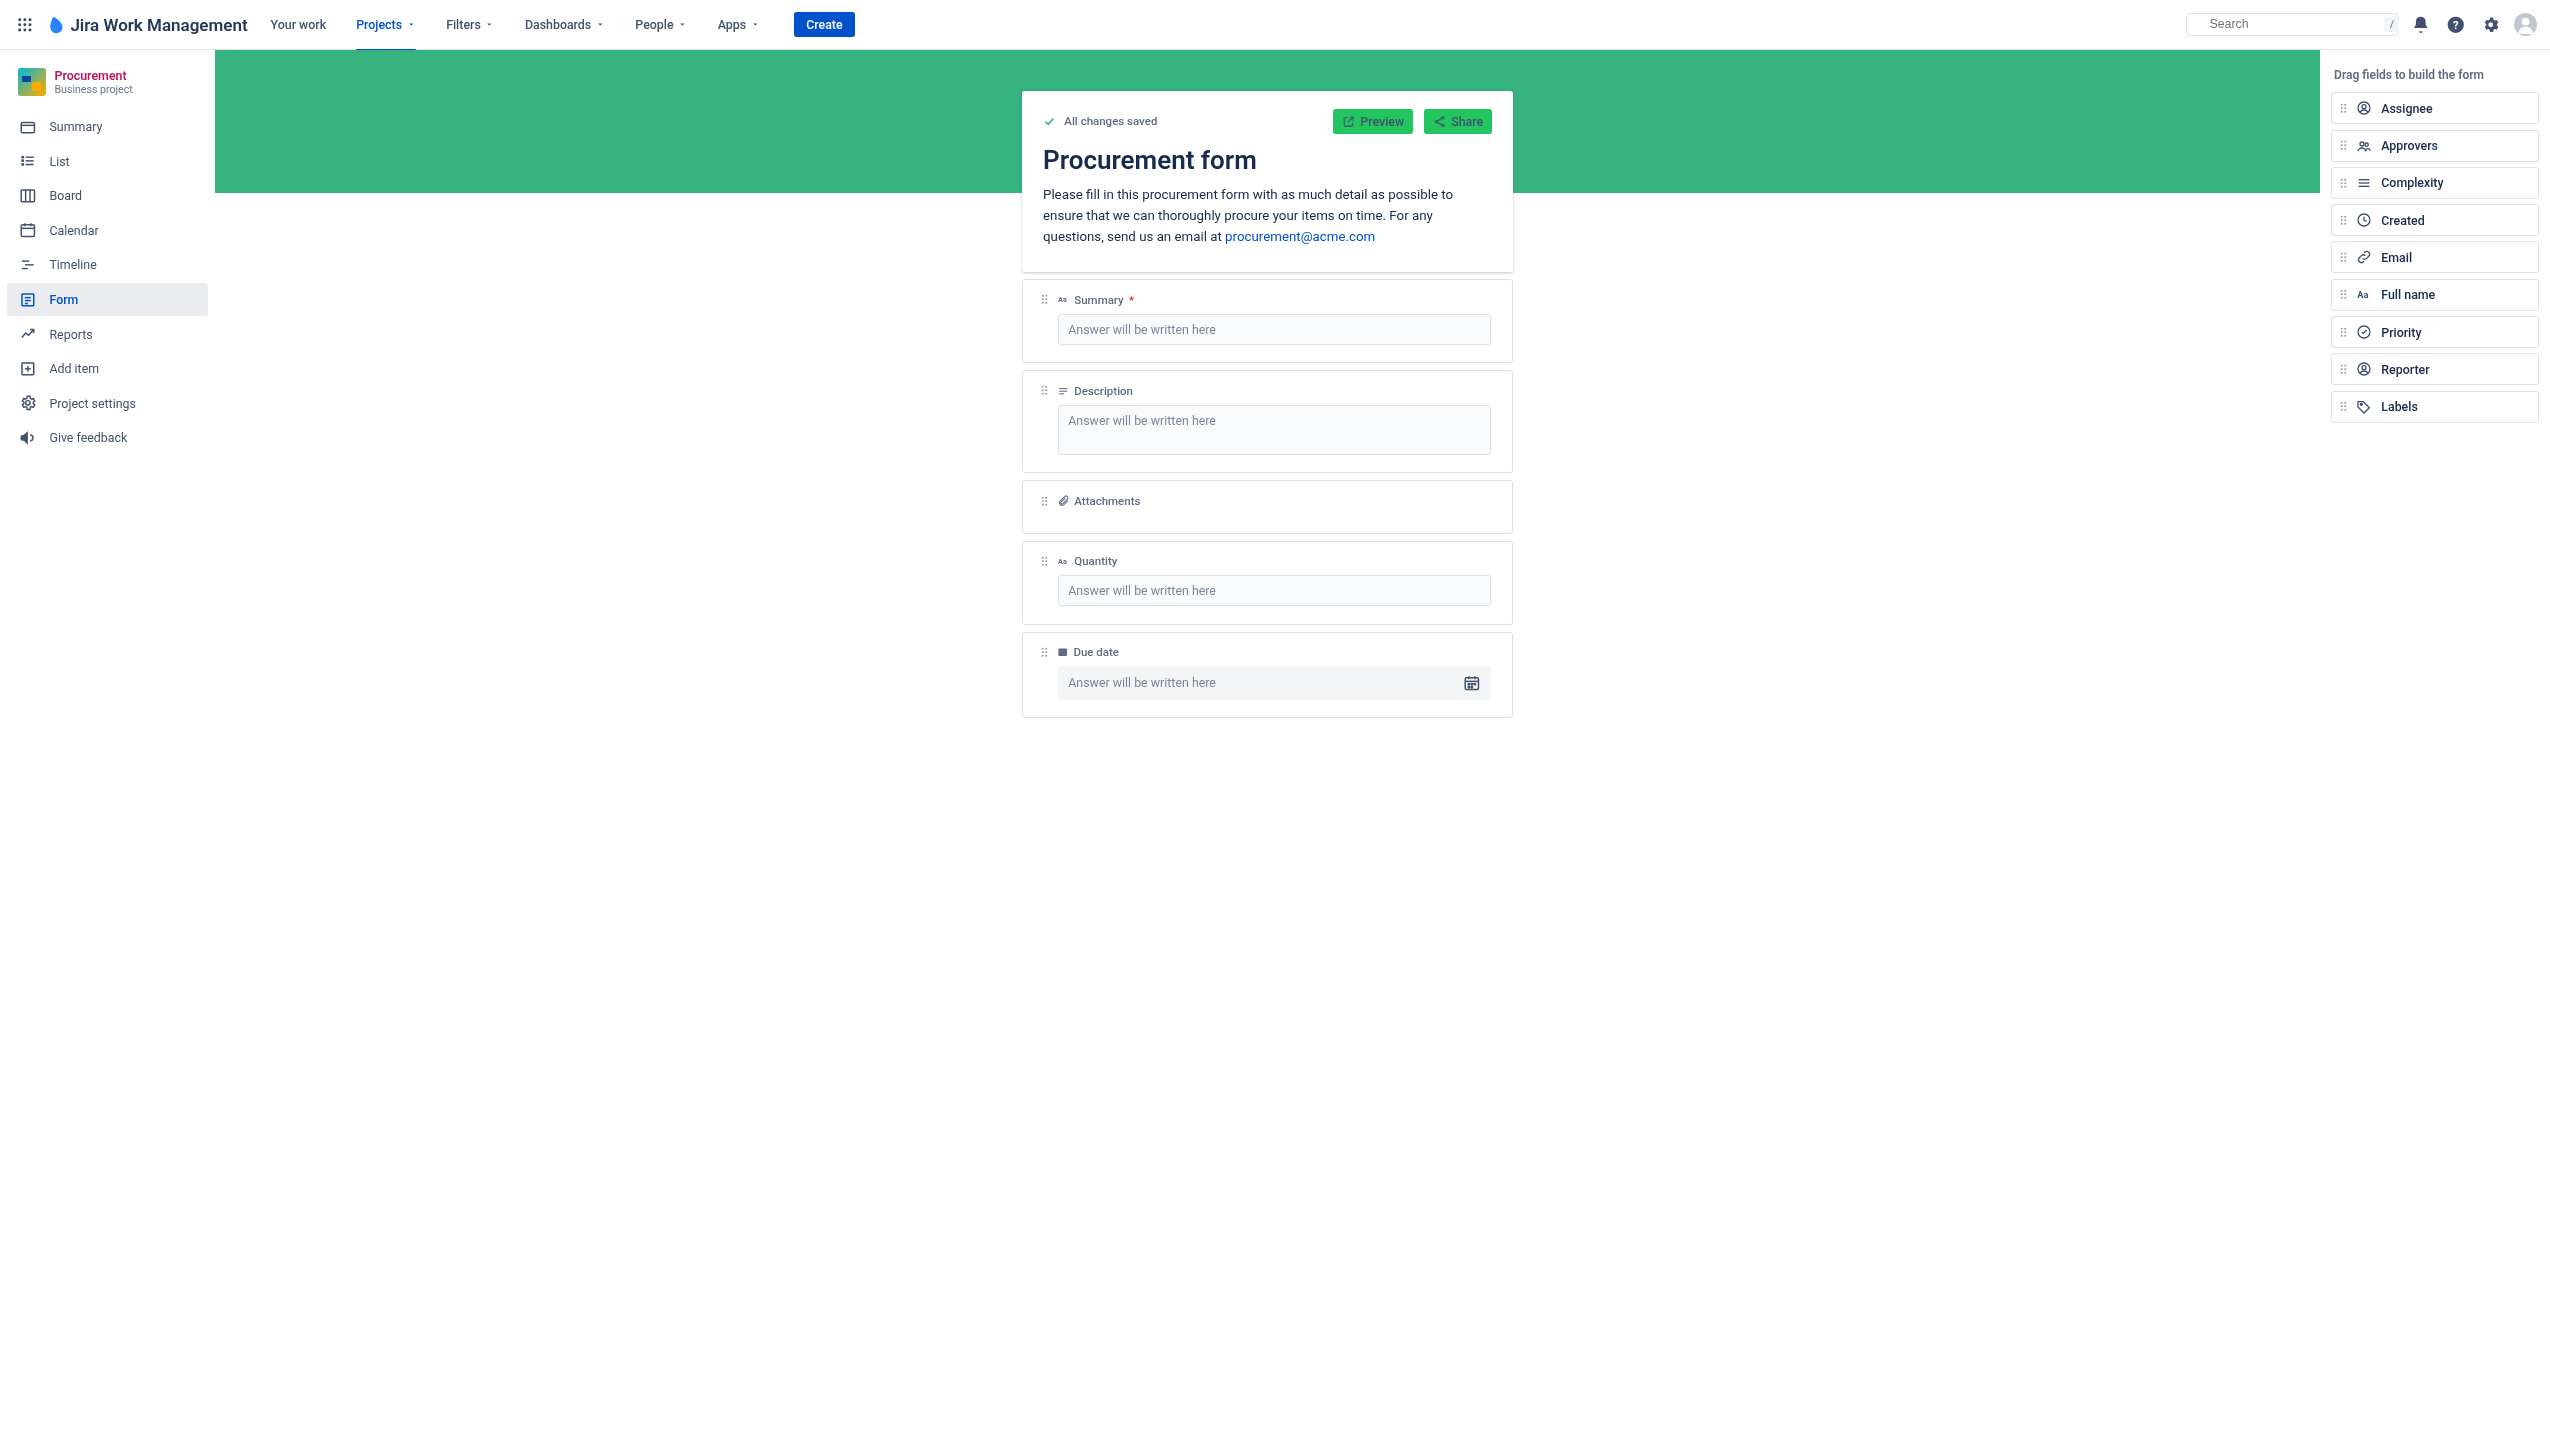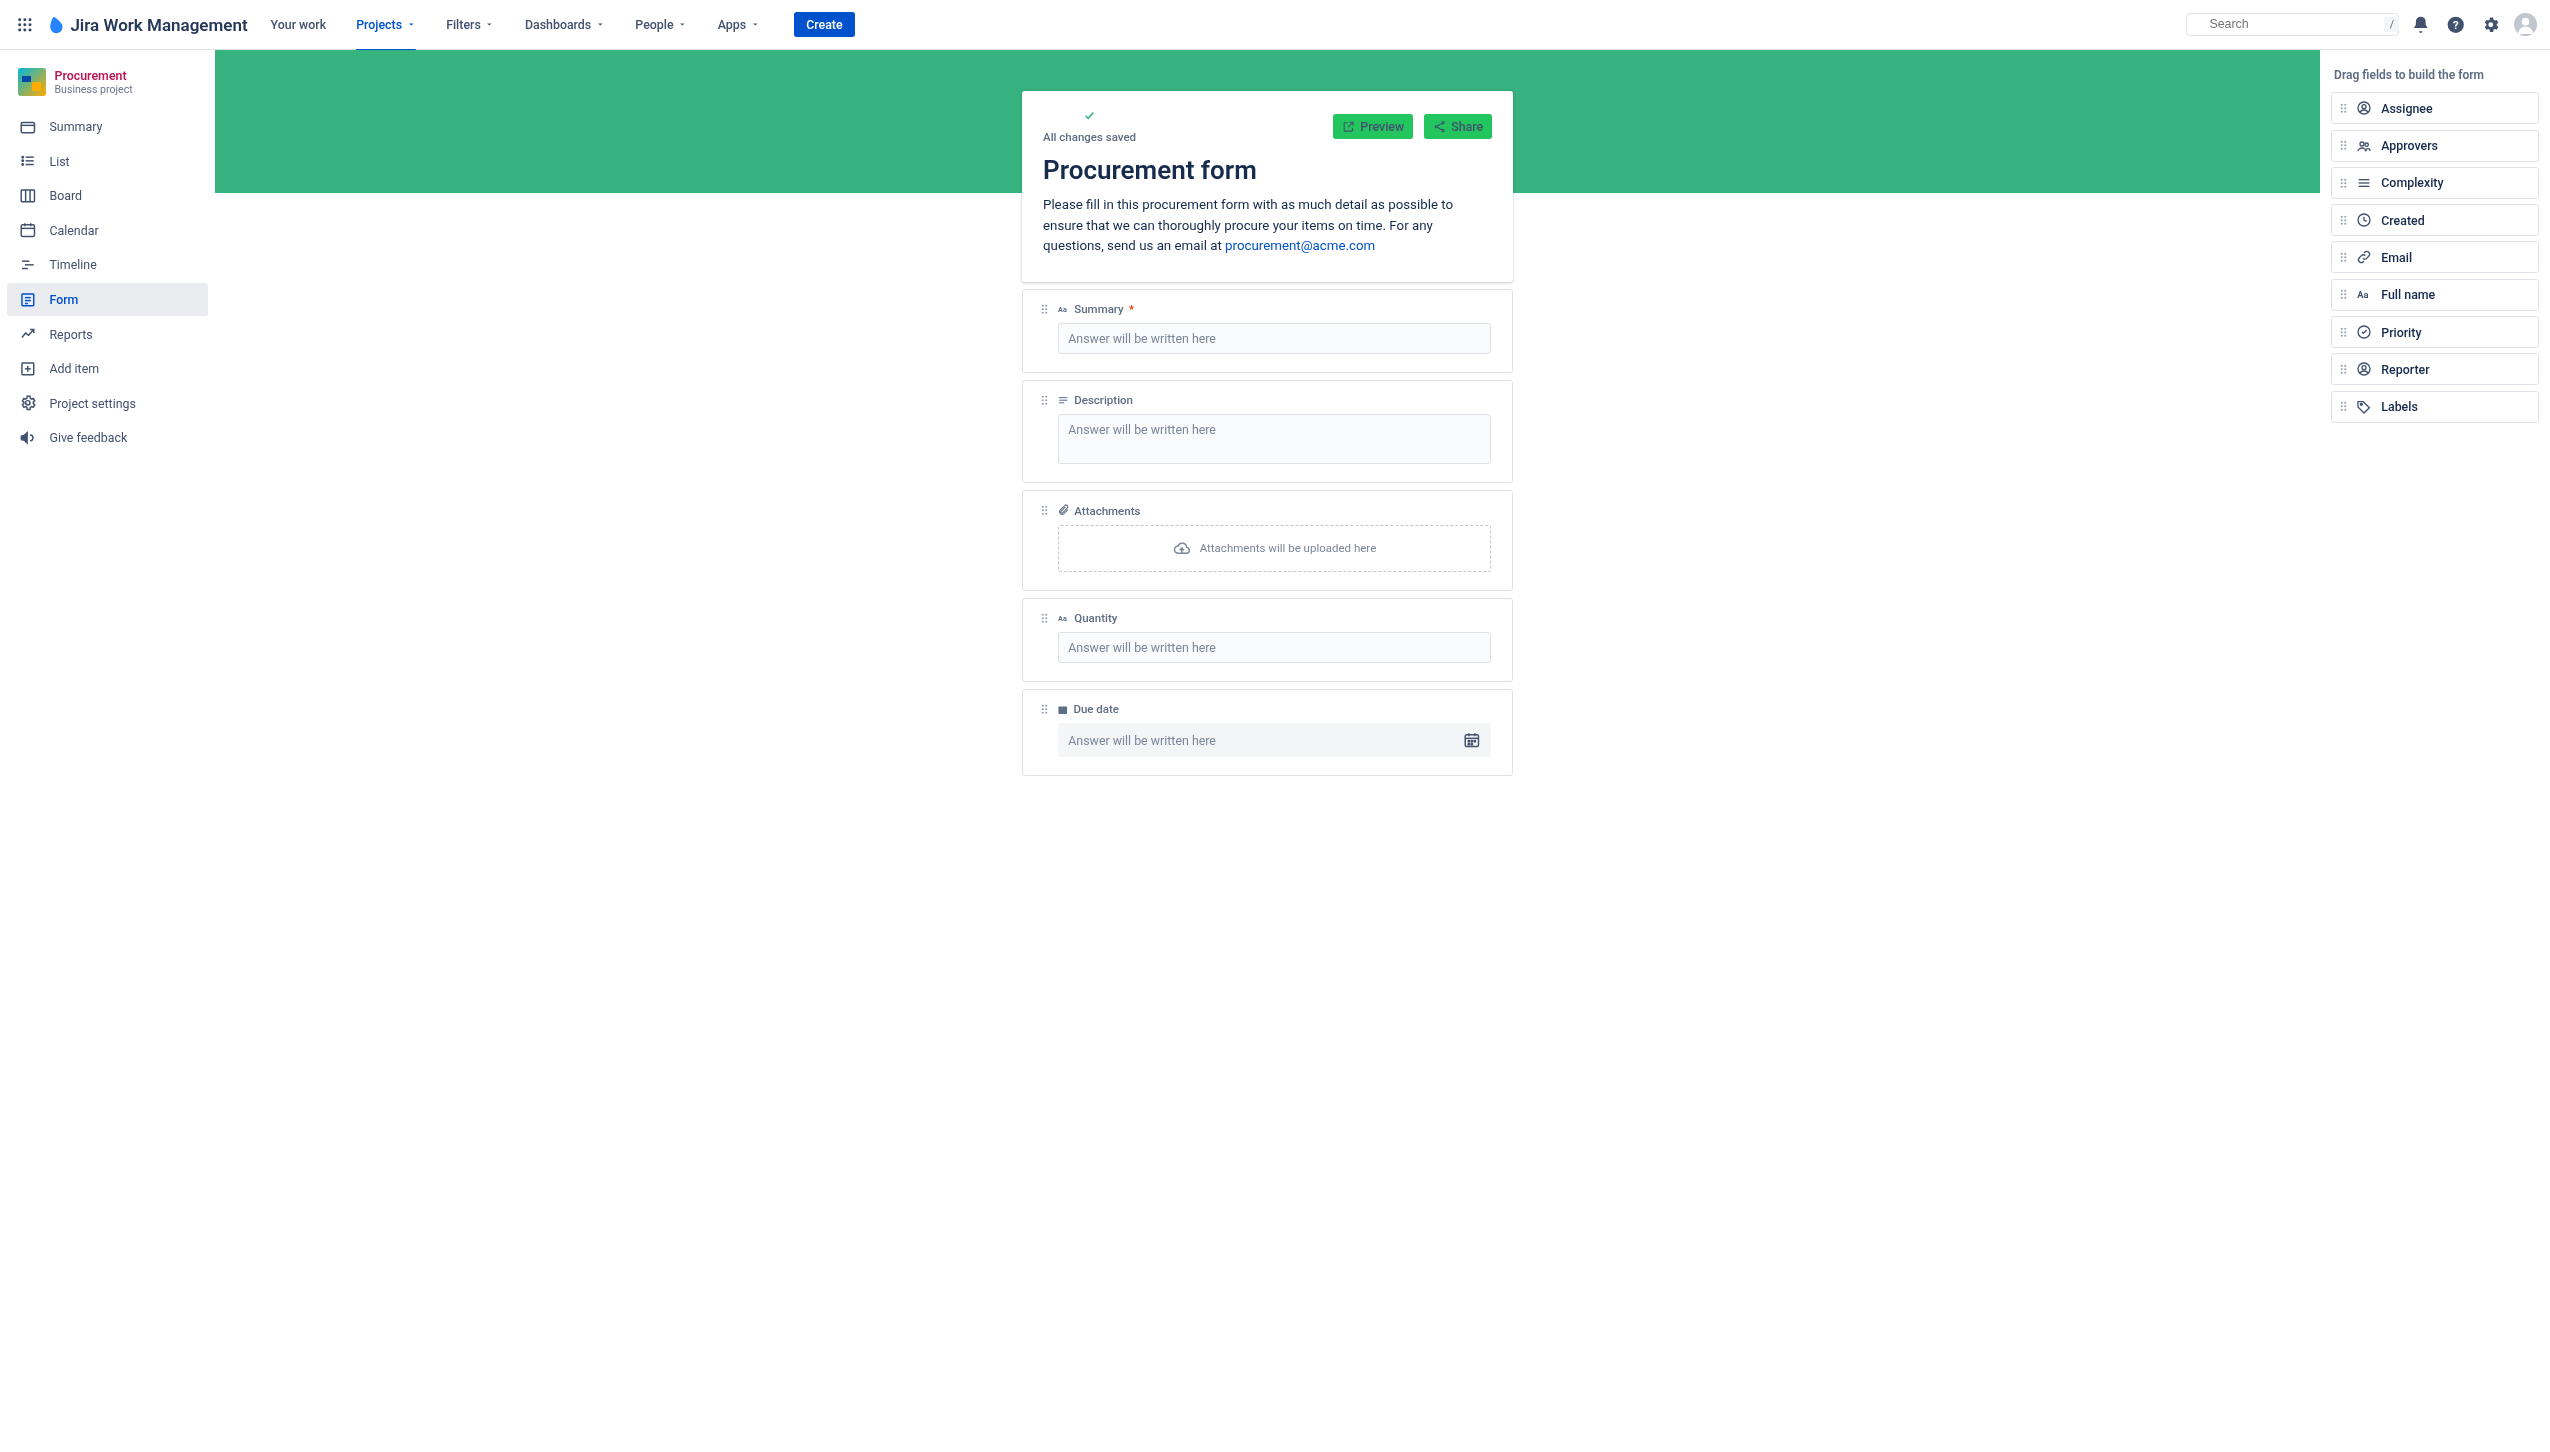--- a/index.html
+++ b/index.html
@@ -33,21 +33,21 @@
   .proj-type { font-size:10.6px; color:#6b778c; }
   .side-item { display:flex; align-items:center; gap:12.4px; padding:8px 12.4px; border-radius:2.7px; cursor:pointer; color:#42526e; margin-bottom:0.9px; }
   .side-item.active { background:#ebecf0; color:#0052cc; font-weight:500; }
   .side-item svg { flex-shrink:0; }
   
   
   .main { flex:1; overflow-y:auto; background:#fff; position:relative; }
   .banner { height: 143px; background:#36b37e; }
   .form-card { max-width: 491px; margin: -102px auto 0; background:#fff; border-radius:2.7px; box-shadow: 0 0.9px 2.7px rgba(9,30,66,0.25); padding: 17.7px 21px 25px; }
   .card-top { display:flex; align-items:center; gap:10.6px; margin-bottom:10.6px; }
-  .saved { display:flex; align-items:center; gap:8.9px; color:#5e6c84; font-size:11.5px; font-weight:500;flex-direction:column; }
+  .saved { display:flex; align-items:center; gap:8.9px; color:#5e6c84; font-size:11.5px; font-weight:500; }
   .card-top .spacer { flex:1; }
   .pill-btn { background:#22c55e; display:flex; align-items:center; gap:5.3px; padding:5.3px 8.9px; border-radius:2.7px; color:#42526e; font-weight:500; cursor:pointer; }
   .form-title { font-size:26px; font-weight:600; color:#172b4d; margin-bottom:10.6px; }
   .form-desc { font-size:13.3px; color:#172b4d; line-height:1.55; }
   .form-desc a { color:#0052cc; text-decoration:none; }
   
   .field-card { max-width: 491px; margin: 7px auto 0; background:#fff; border:0.9px solid #dfe1e6; border-radius:2.7px; padding: 12.4px 21px 17.7px 17.7px; position:relative; }
   .field-head { display:flex; align-items:center; gap:7px; color:#5e6c84; font-size:11.5px; font-weight:500; margin-bottom:7px; }
   .drag-handle { color:#97a0af; cursor:grab; width:8.9px; display:flex; }
   .field-label { display:flex; align-items:center; gap:5.3px; }
@@ -346,28 +346,20 @@
               <circle cx="6" cy="10" r="1.2"></circle>
             </svg>
           </span>
         <span class="field-label">
             <svg width="12.4" height="12.4" viewBox="0 0 24 24" fill="none" stroke="currentColor" stroke-width="2">
               <path d="M21 11l-8 8a5 5 0 0 1-7-7l9-9a3.5 3.5 0 0 1 5 5l-9 9a2 2 0 0 1-3-3l8-8"></path>
             </svg>
             <span>Attachments</span>
           </span>
       </div>
-      <div class="dropzone">
-          <svg width="17.7" height="17.7" viewBox="0 0 24 24" fill="none" stroke="currentColor" stroke-width="2">
-            <path d="M7 18a5 5 0 0 1 0-10 6 6 0 0 1 11.5 2A4 4 0 0 1 18 18H7z"></path>
-            <line x1="12" y1="12" x2="12" y2="18"></line>
-            <polyline points="9 14 12 11 15 14"></polyline>
-          </svg>
-          <span>Attachments will be uploaded here</span>
-        </div>
     </div>
 
     <div class="field-card">
       <div class="field-head">
         <span class="drag-handle">
             <svg width="7" height="10.6" viewBox="0 0 8 12" fill="currentColor">
               <circle cx="2" cy="2" r="1.2"></circle>
               <circle cx="6" cy="2" r="1.2"></circle>
               <circle cx="2" cy="6" r="1.2"></circle>
               <circle cx="6" cy="6" r="1.2"></circle>

